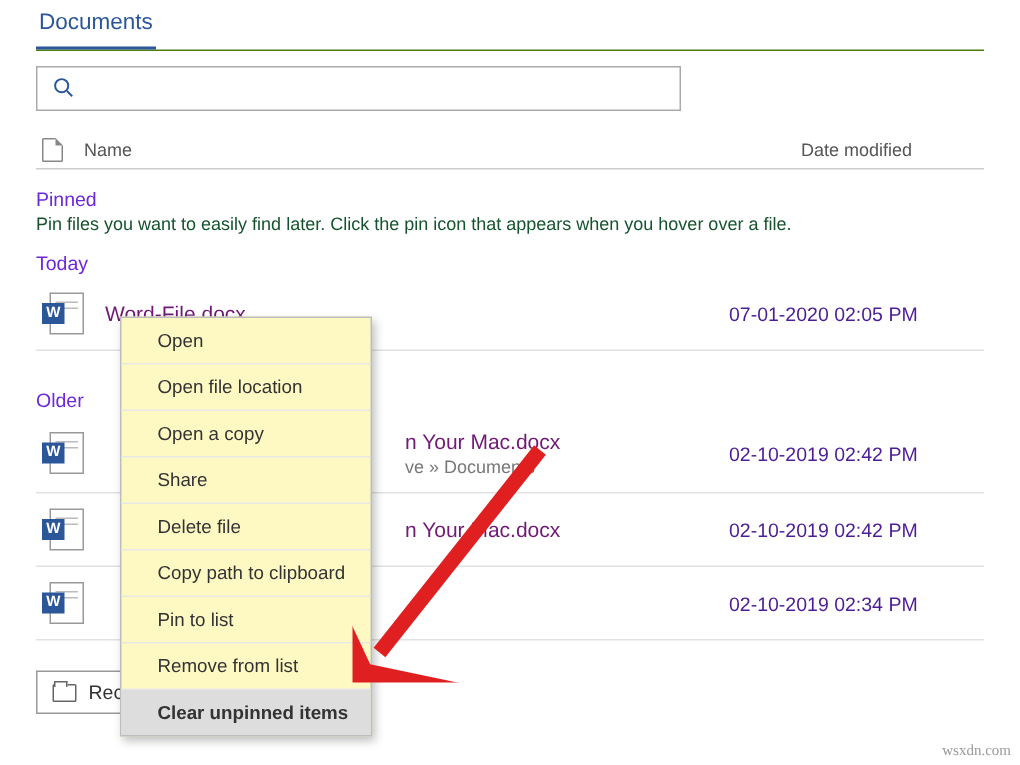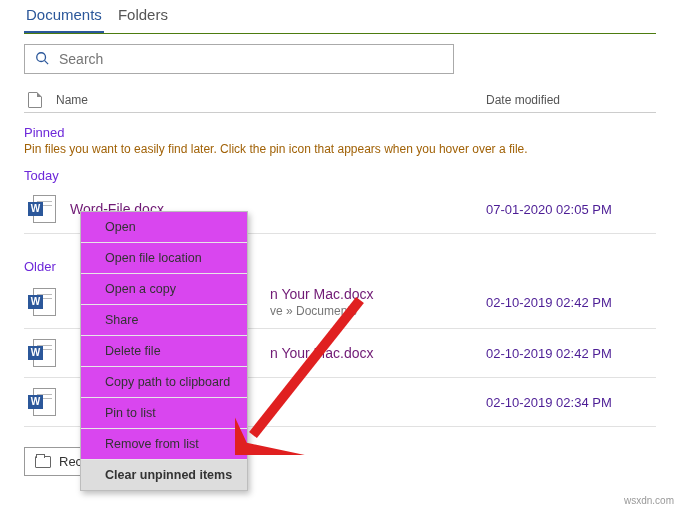--- a/index.html
+++ b/index.html
@@ -41,32 +41,33 @@
       font-size: 14px; color: #666;
     }
     .header-row {
       display: flex;
       align-items: center;
       margin-top: 14px;
       padding: 4px 0;
       border-bottom: 1px solid #ccc;
       color: #555;
       font-size: 12px;
+      text-align: center;
     }
     .header-row .doc-col { display: flex; align-items: center; gap: 14px; flex: 1; }
     .header-row .date-col { width: 170px; }
     .doc-icon-sm { width: 14px; height: 16px; border: 1px solid #888; border-radius: 1px; position: relative; margin-left: 4px; }
     .doc-icon-sm::after { content: ""; position: absolute; right: -1px; top: -1px; border-top: 5px solid #fff; border-left: 5px solid #888; }
     .section-label {
       color: #6d28d9;
       font-size: 13px;
       margin-top: 12px;
       margin-bottom: 2px;
     }
-    .section-desc { color: #a16207; font-size: 12px; margin-bottom: 10px; }
+    .section-desc { color: #14532d; font-size: 12px; margin-bottom: 10px; }
     .file-row {
       display: flex;
       align-items: center;
       padding: 10px 0;
       border-bottom: 1px solid #e1e1e1;
     }
     .file-row .file-icon {
       width: 28px; height: 28px; margin: 0 14px 0 4px;
       position: relative; flex-shrink: 0;
     }
@@ -107,60 +108,58 @@
     }
     .folder-open-icon::before {
       content: ""; position: absolute; top: -3px; left: 0;
       width: 7px; height: 3px; background: #fff; border: 1px solid #666; border-bottom: none;
     }
     
     .context-menu {
       position: absolute;
       left: 80px; top: 211px;
       width: 168px;
-      background: #d946ef;
+      background: #fef9c3;
       border: 1px solid #bdbdbd;
       box-shadow: 2px 3px 6px rgba(0,0,0,0.25);
       z-index: 20;
     }
     .context-menu .mi {
       padding: 8px 14px 8px 24px;
       font-size: 12.5px;
       color: #333;
       border-bottom: 1px solid #e7e7e7;
       cursor: pointer;
     }
     .context-menu .mi:last-child { border-bottom: none; font-weight: bold; }
     .context-menu .mi.hover { background: #ddd; }
     
     .arrow { position: absolute; left: 235px; top: 295px; z-index: 30; pointer-events: none; }
-    .watermark { position: absolute; right: 6px; bottom: 4px; font-size: 10px; color: #999; }
+    .watermark { position: absolute; right: 6px; bottom: 4px; font-size: 10px; color: #999; font-family: Liberation Serif, serif; }
     
     .clip-left { overflow: hidden; }
   </style>
 </head>
 <body>
 
 
 
 
 <div class="tabs">
   <div class="tab active">Documents</div>
-  <div class="tab">Folders</div>
 </div>
 
 
 <div class="search-wrap">
   <span class="icon">
     <svg width="14" height="14" viewBox="0 0 16 16">
         <circle cx="7" cy="7" r="5" fill="none" stroke="#2b579a" stroke-width="1.5"></circle>
         <line x1="11" y1="11" x2="15" y2="15" stroke="#2b579a" stroke-width="1.5"></line>
       </svg>
   </span>
-  <input type="text" placeholder="Search" style="">
 </div>
 
 
 <div class="header-row">
   <div class="doc-col">
     <span class="doc-icon-sm"></span>
     <span>Name</span>
   </div>
   <div class="date-col">Date modified</div>
 </div>

